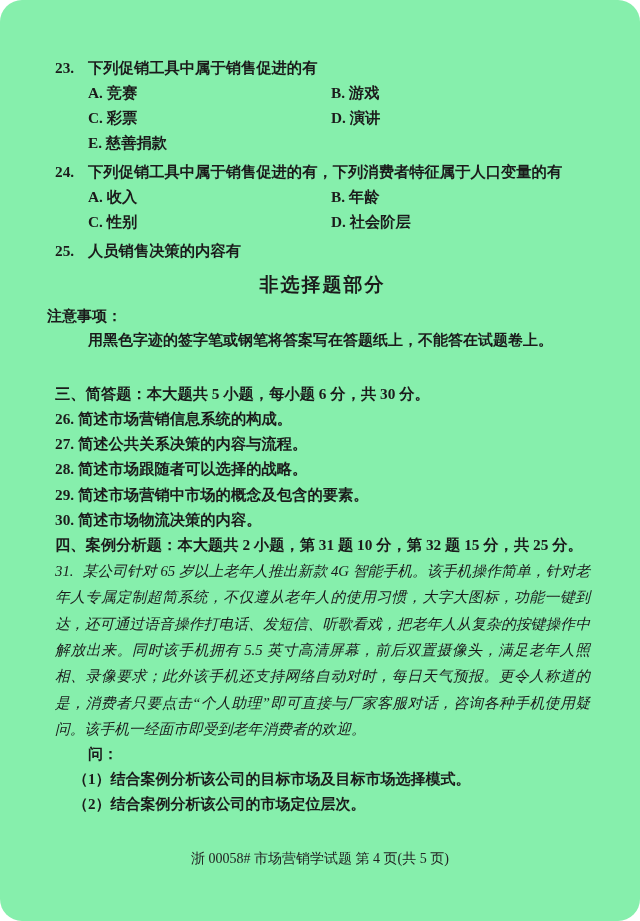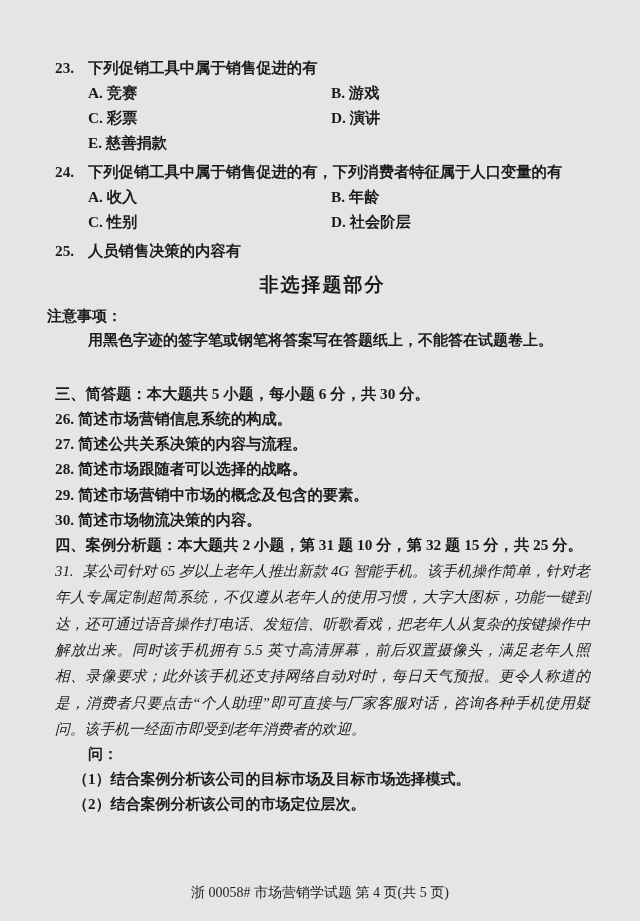--- a/index.html
+++ b/index.html
@@ -11,21 +11,22 @@
     width: 640px;
     height: 921px;
     position: relative;
     overflow: hidden;
     font-family: "Liberation Serif", "DejaVu Serif", serif;
     color: #1b1b1b;
   }
   .page {
     position: absolute;
     inset: 0;
-    background: #e5e5e5;
+    background: #86efac;
+    border-radius: 22px;
   }
   .content {
     position: absolute;
     top: 55px;
     left: 55px;
     width: 535px;
   }
   
   .mcq {
     font-size: 15.3px;
@@ -105,21 +106,21 @@
   }
   .subq {
     margin-left: 18px;
     font-size: 15px;
     line-height: 25.3px;
     font-weight: 600;
   }
   
   .footer {
     position: absolute;
-    top: 884px;
+    top: 850px;
     left: 0;
     width: 640px;
     text-align: center;
     font-size: 14px;
     line-height: 18px;
     font-weight: 500;
     color: #222222;
   }
 </style>
 </head>

